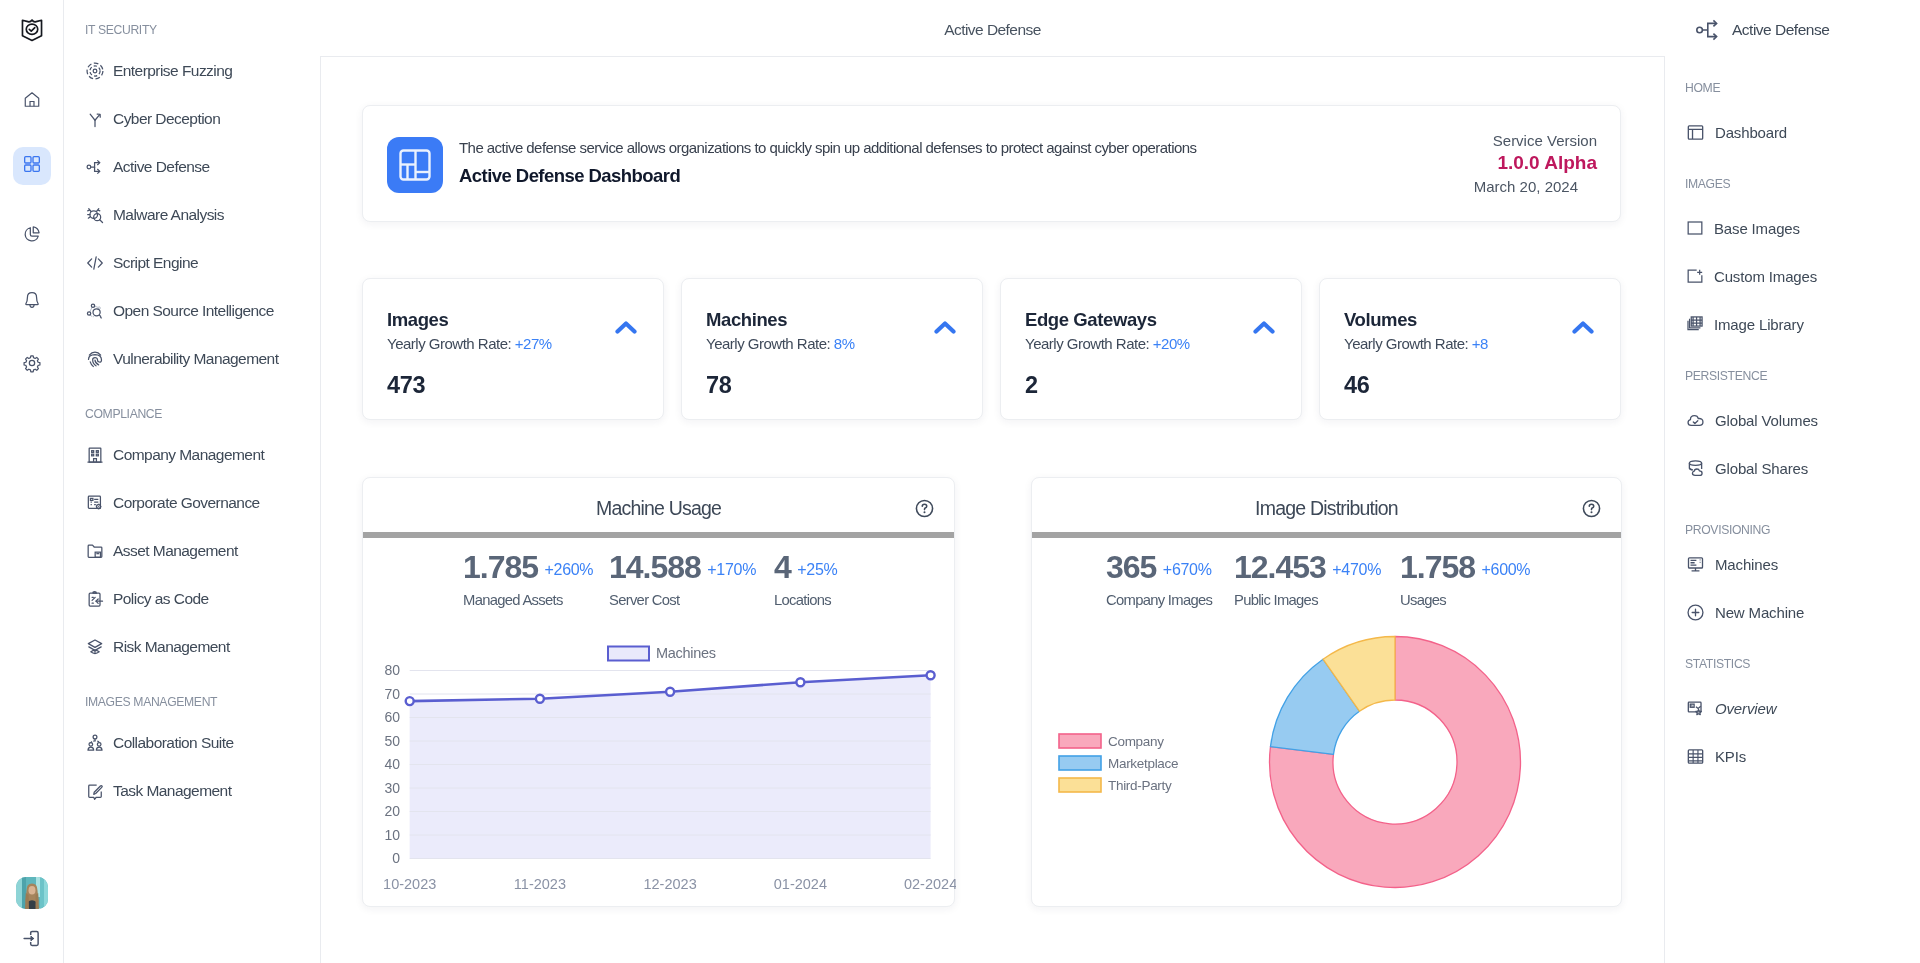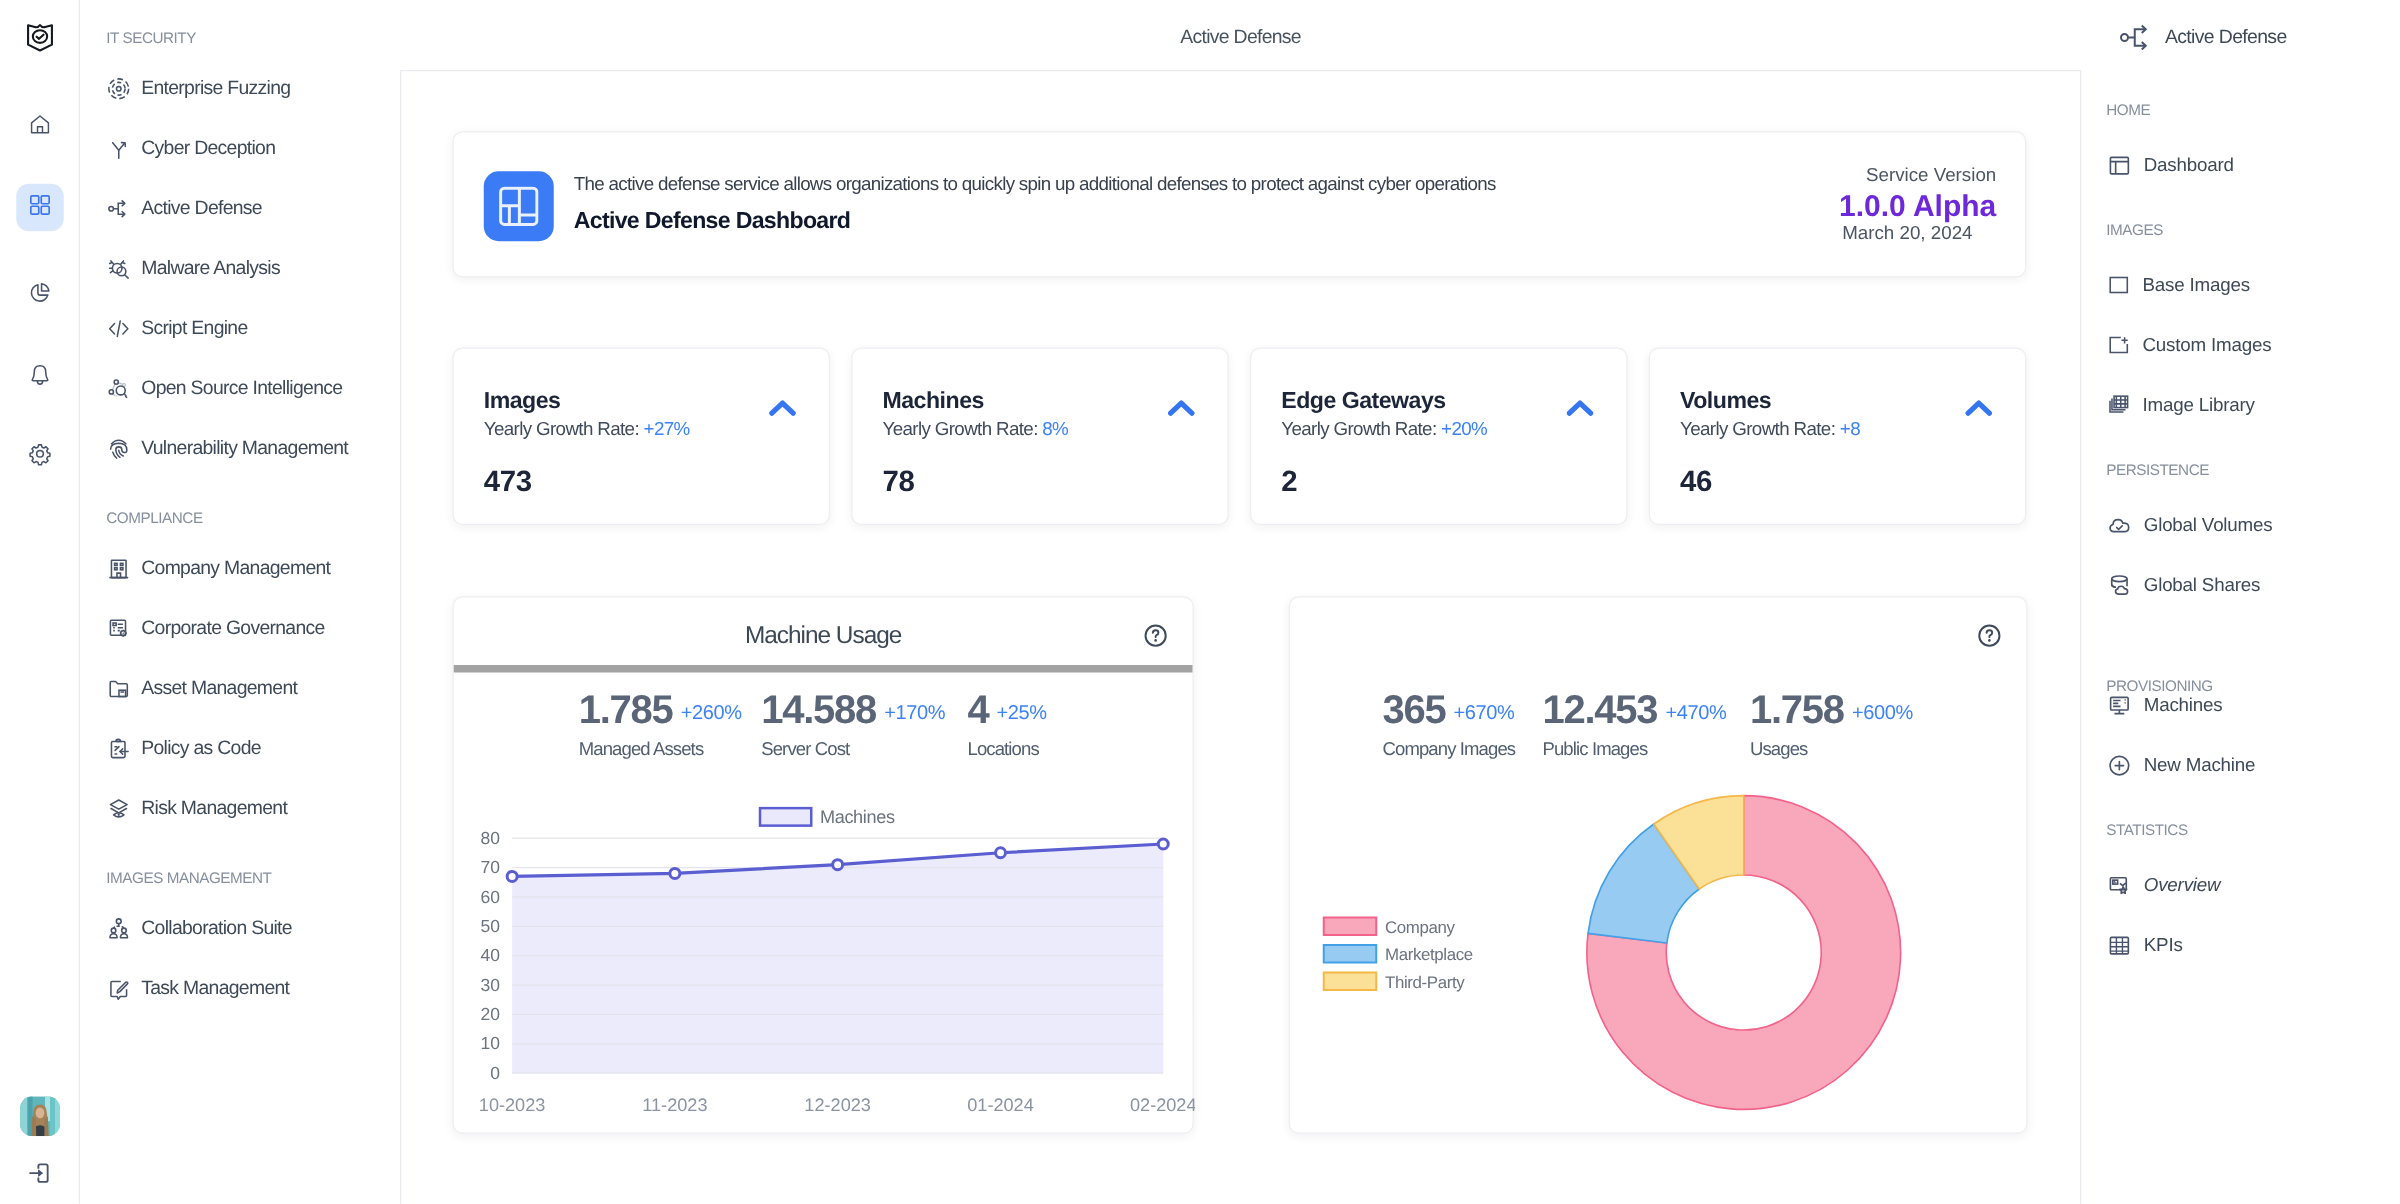--- a/index.html
+++ b/index.html
@@ -250,21 +250,21 @@
 <path d="M16.5 1.5 V30.5" stroke="#eaf1fe" stroke-width="2.4"></path>
 <path d="M1.5 15.5 H16.5" stroke="#eaf1fe" stroke-width="2.4"></path>
 <path d="M8.5 15.5 V30.5" stroke="#eaf1fe" stroke-width="2.4"></path>
 <path d="M16.5 23 H30.5" stroke="#eaf1fe" stroke-width="2.4"></path>
 </svg>
     </div>
 </div>
 <div id="hdesc">The active defense service allows organizations to quickly spin up additional defenses to protect against cyber operations</div>
 <div id="htitle">Active Defense Dashboard</div>
 <div class="hright" style="top:132px; right:323px; font-size:15px; color:#4b5563;">Service Version</div>
-<div class="hright" style="top:152px; right:323px; font-size:24px; font-weight:bold; color:#6d28d9;">1.0.0 Alpha</div>
+<div class="hright" style="top:152px; right:323px; font-size:19px; font-weight:bold; color:#be185d;">1.0.0 Alpha</div>
 <div class="hright" style="top:178px; right:342px; font-size:15px; color:#4b5563;">March 20, 2024</div>
 
 <div class="card scard" style="left:362px;">
   <div class="stitle">Images</div>
   <div class="ssub">Yearly Growth Rate: <b>+27%</b></div>
   <div class="sval">473</div>
   <div class="schev"><svg width="22" height="13" viewBox="0 0 22 13" fill="none">
 <path d="M2.5 10.5 L11 2.5 L19.5 10.5" stroke="#3576f0" stroke-width="4.2" stroke-linecap="round" stroke-linejoin="round" fill="none"></path>
 </svg></div>
 </div>
@@ -335,20 +335,21 @@
       <text x="176.9" y="411" text-anchor="middle" font-size="14.5" fill="#8a92a5">11-2023</text>
       <text x="307.1" y="411" text-anchor="middle" font-size="14.5" fill="#8a92a5">12-2023</text>
       <text x="437.4" y="411" text-anchor="middle" font-size="14.5" fill="#8a92a5">01-2024</text>
       <text x="567.6" y="411" text-anchor="middle" font-size="14.5" fill="#8a92a5">02-2024</text>
 <rect x="245" y="168.5" width="41" height="14" fill="#e9e9fb" stroke="#5a5ed0" stroke-width="2"></rect>
 <text x="293" y="180" font-size="14.5" letter-spacing="-0.3" fill="#6b7280">Machines</text>
 </svg>
 </div>
 
 <div class="card" id="idcard">
+  <div class="ctitle">Image Distribution</div>
   <div class="help"><svg width="19" height="19" viewBox="0 0 24 24" fill="none">
 <circle cx="12" cy="12" r="10.2" stroke="#3f4a5b" stroke-width="2" fill="none"></circle>
 <path d="M9.2 9.2 Q9.2 6.6 12 6.6 Q14.8 6.6 14.8 9 Q14.8 10.7 12.9 11.5 Q12 11.9 12 13.4" stroke="#3f4a5b" stroke-width="2" fill="none" stroke-linecap="round"></path>
 <circle cx="12" cy="16.8" r="1.3" fill="#3f4a5b"></circle>
 </svg></div>
   <div class="statblk" style="left:74px;"><span class="statnum">365</span> <span class="statpct">+670%</span><div class="statlab">Company Images</div></div>
   <div class="statblk" style="left:202px;"><span class="statnum">12.453</span> <span class="statpct">+470%</span><div class="statlab">Public Images</div></div>
   <div class="statblk" style="left:368px;"><span class="statnum">1.758</span> <span class="statpct">+600%</span><div class="statlab">Usages</div></div>
   <svg width="591" height="430" viewBox="0 0 591 430" style="position:absolute;left:0;top:0;" fill="none">
 <path d="M 363.00 158.50 A 125.5 125.5 0 1 1 238.44 268.71 L 301.46 276.44 A 62.0 62.0 0 1 0 363.00 222.00 Z" fill="#f9a8bc" stroke="#f3628a" stroke-width="1.3" stroke-linejoin="round"></path>
@@ -412,21 +413,21 @@
     </div>
 <div class="ritem" style="top:457px;">
       <svg width="21" height="21" viewBox="0 0 24 24" fill="none" style="">
 <ellipse cx="12" cy="5.8" rx="7" ry="2.6" stroke="#49536a" stroke-width="1.5" fill="none"></ellipse>
 <path d="M5 5.8 V11 Q5 13 9 13.5 M5 11 Q5 12.6 8 13.3 M19 5.8 V12.5" stroke="#49536a" stroke-width="1.5" fill="none"></path>
 <path d="M5 11.2 Q5.3 13 8.6 13.5" stroke="#49536a" stroke-width="1.5" fill="none"></path>
 <path d="M11.5 19.8 Q8.5 19.8 8.5 17.4 Q8.5 15.4 10.5 15 Q10.8 12.6 13.6 12.6 Q16 12.6 16.5 14.8 Q19.5 14.8 19.5 17.3 Q19.5 19.8 16.8 19.8 Z" stroke="#49536a" stroke-width="1.5" fill="none" stroke-linejoin="round"></path>
 </svg>
       <span>Global Shares</span>
     </div>
-<div class="seclab" style="left:20px; top:542px;">PROVISIONING</div>
+<div class="seclab" style="left:20px; top:523px;">PROVISIONING</div>
 <div class="ritem" style="top:553px;">
       <svg width="21" height="21" viewBox="0 0 24 24" fill="none" style="">
 <rect x="4" y="4.5" width="16" height="11.5" rx="1" stroke="#49536a" stroke-width="1.5" fill="none"></rect>
 <path d="M6.3 7.3 H13 M6.3 10 H11 M6.3 12.7 H13" stroke="#49536a" stroke-width="1.5" fill="none"></path>
 <path d="M16.8 6.8 h.9 M16.8 9.5 h.9" stroke="#49536a" stroke-width="1.5" fill="none"></path>
 <path d="M12 16 V19 M7.5 19.3 H16.5" stroke="#49536a" stroke-width="1.5" fill="none"></path>
 </svg>
       <span>Machines</span>
     </div>
 <div class="ritem" style="top:601px;">

